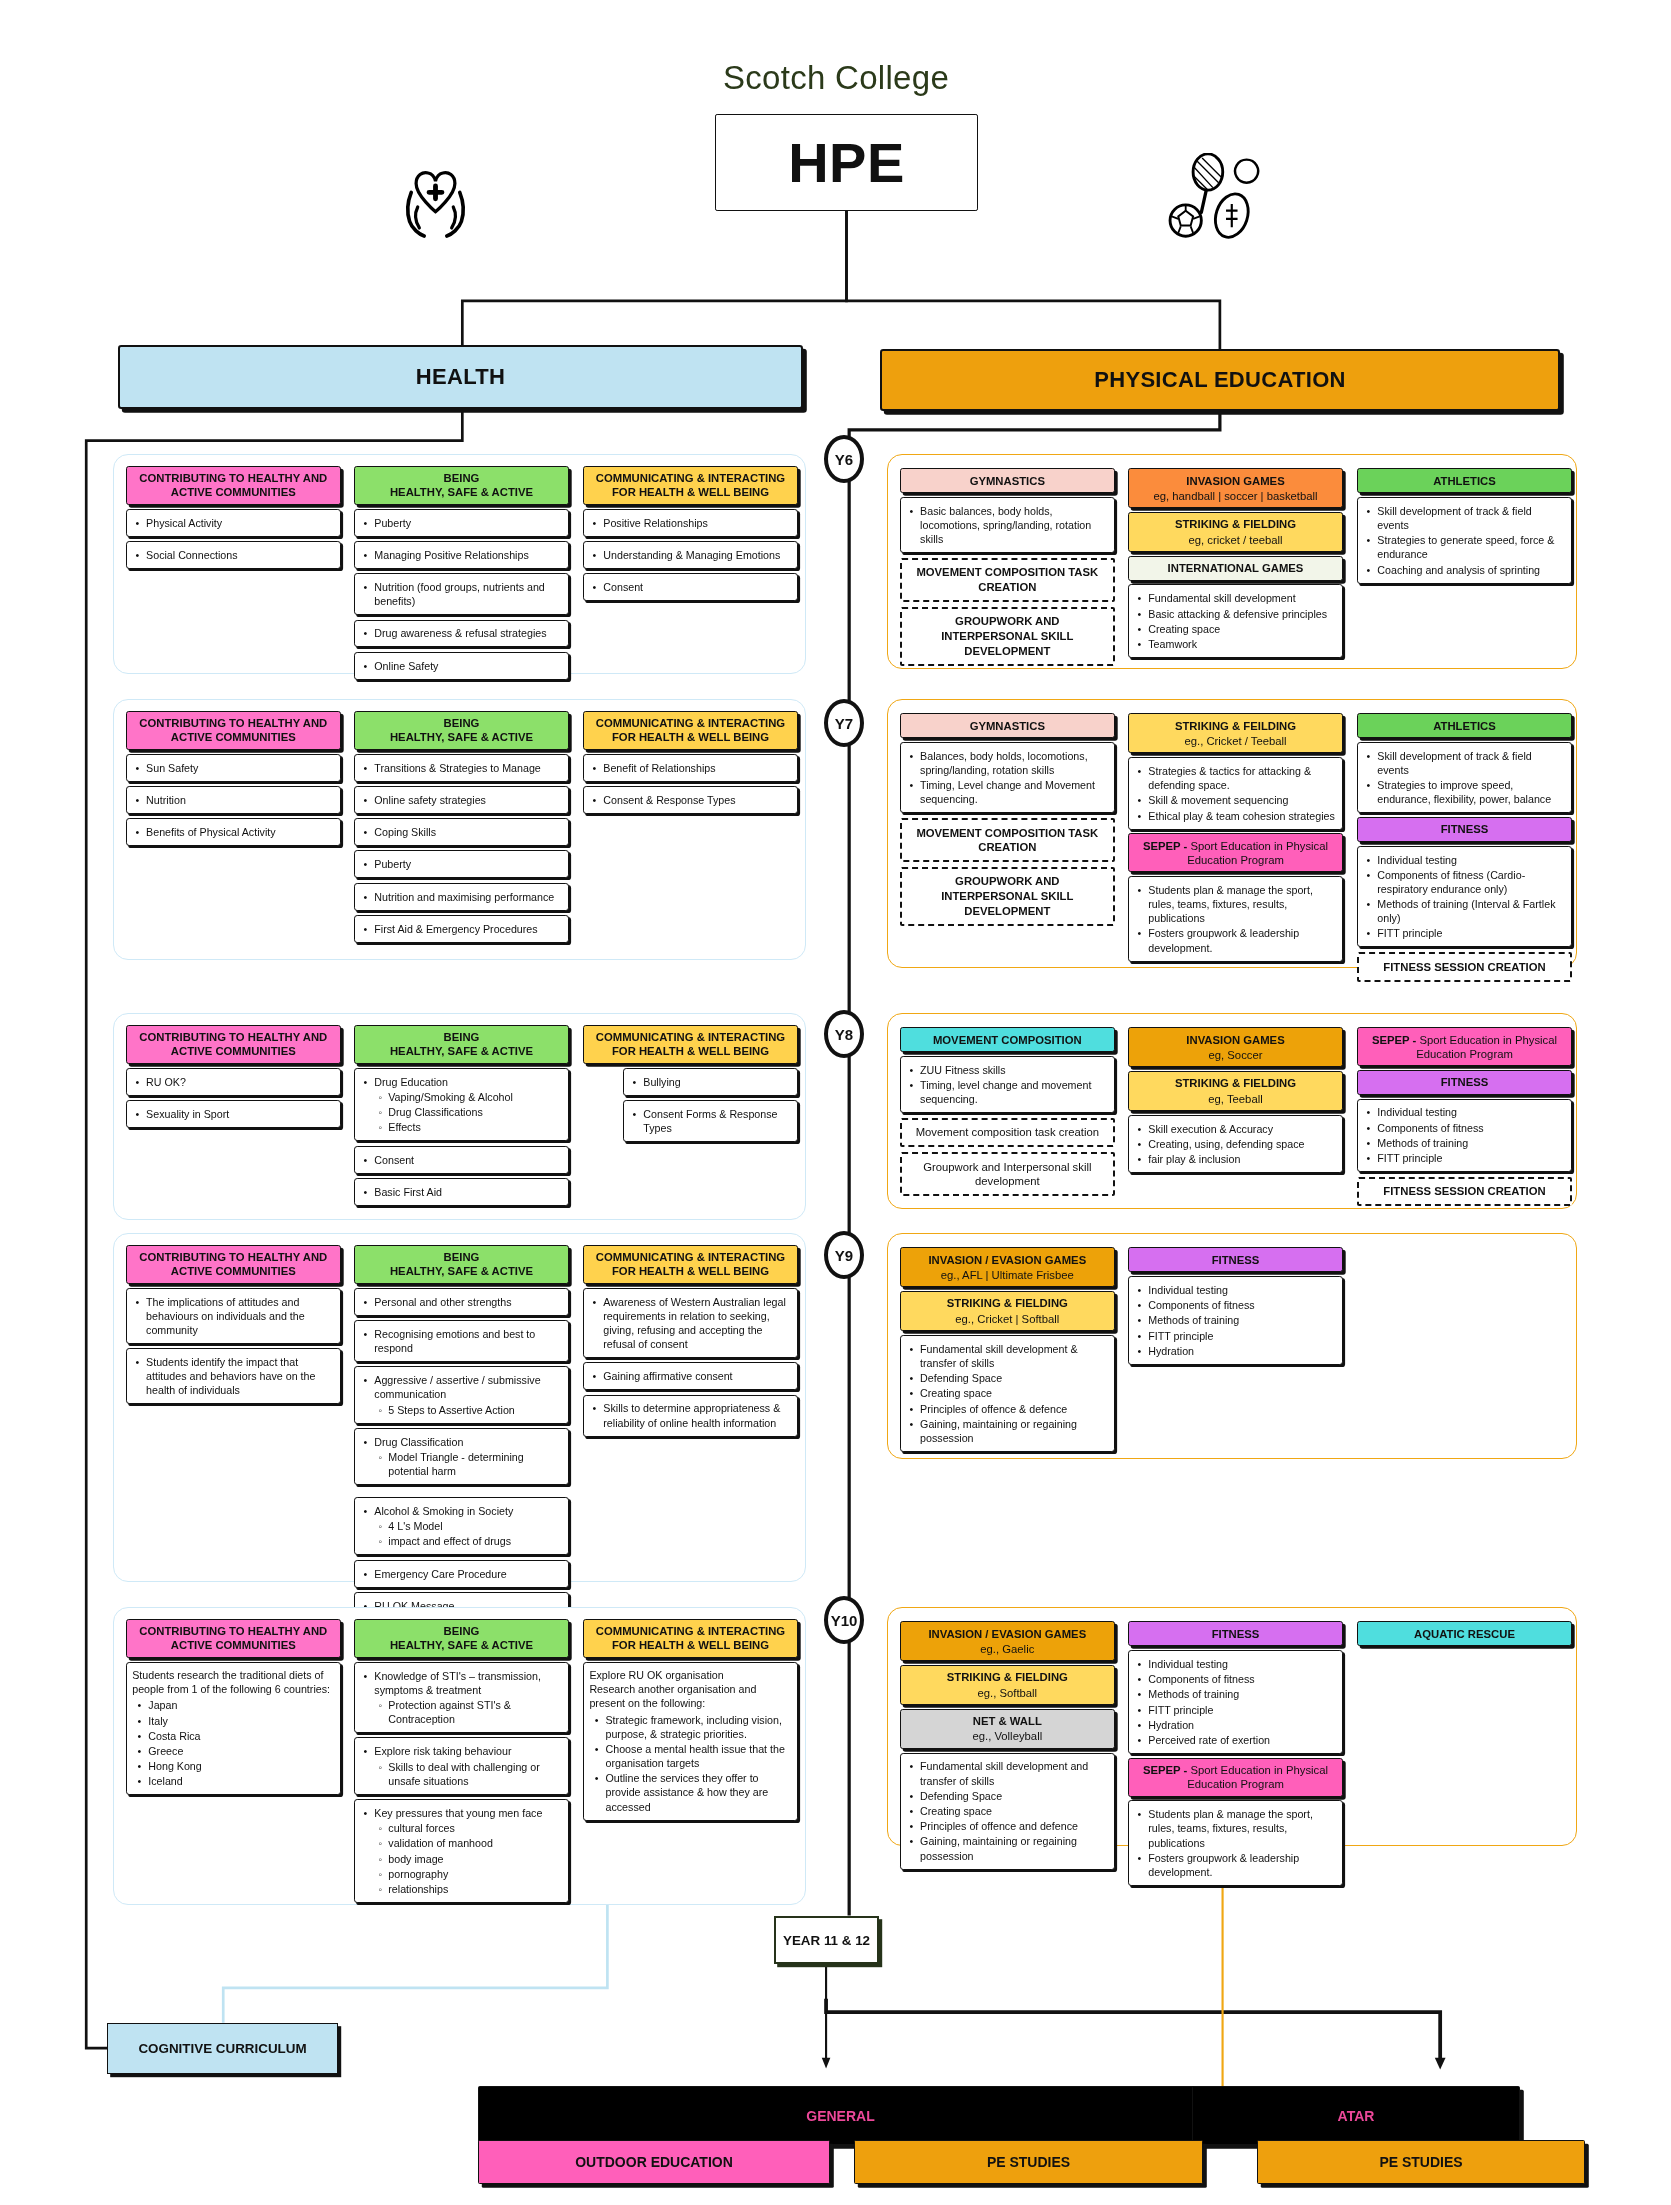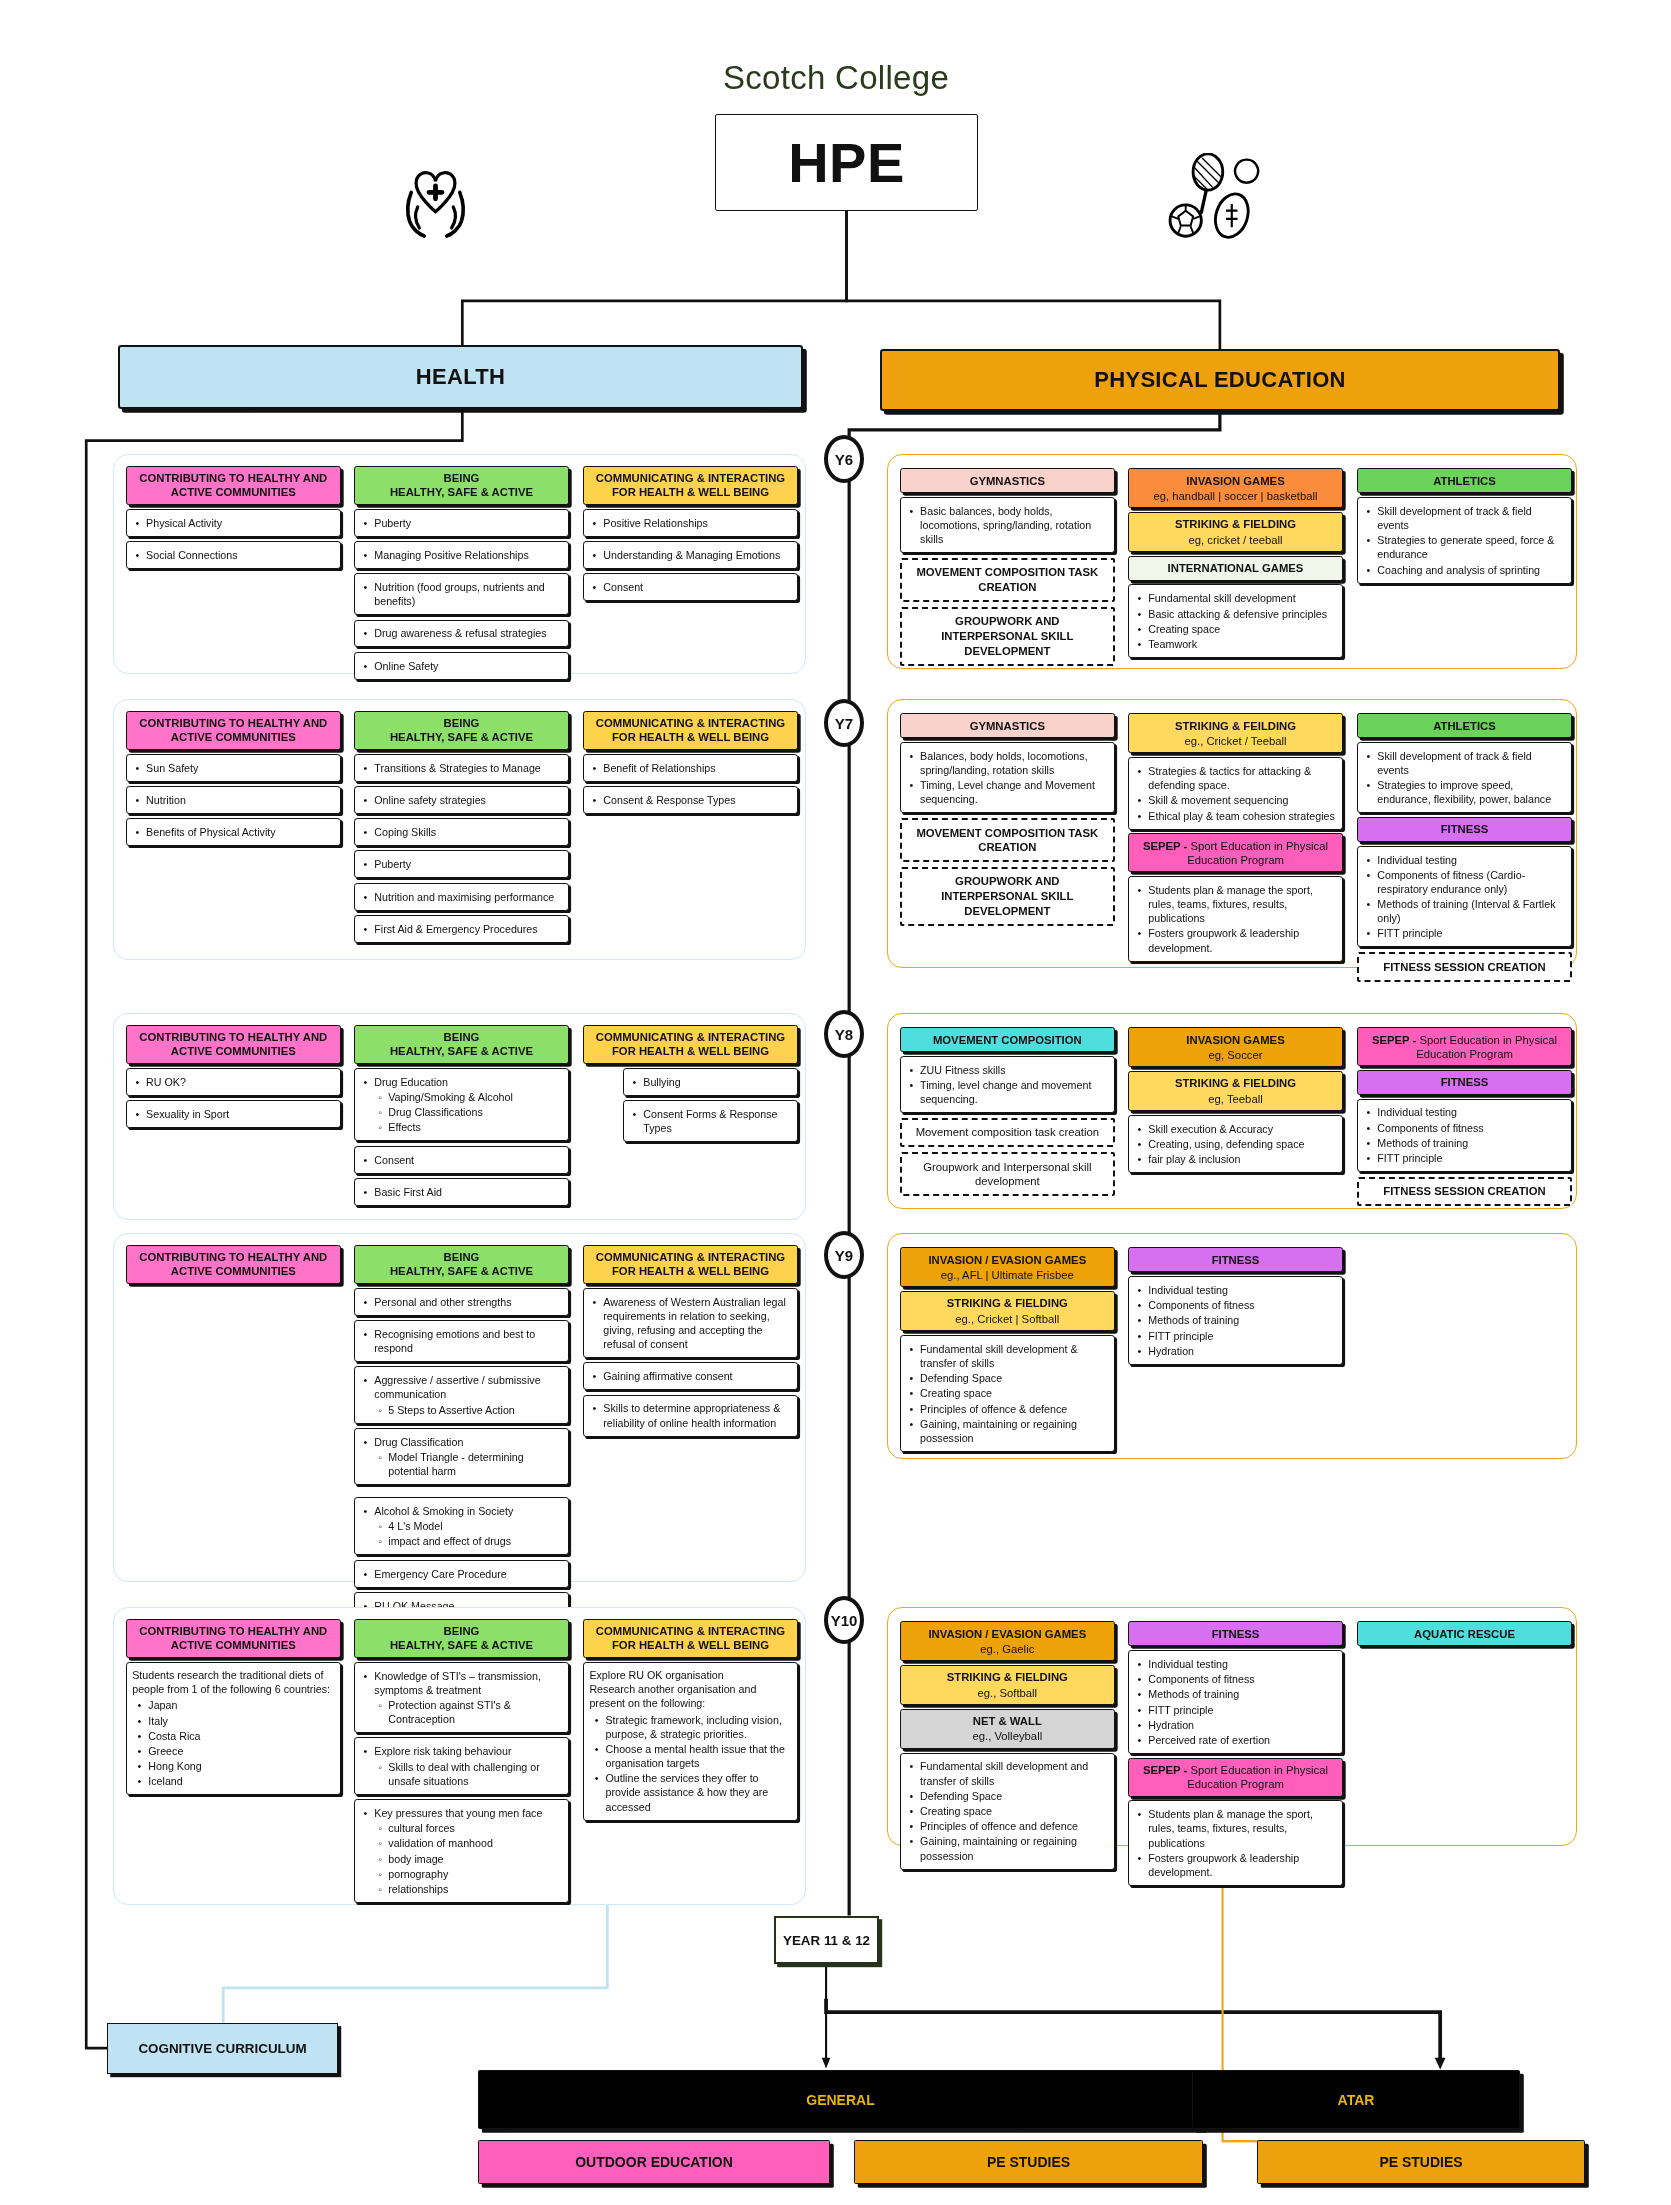--- a/index.html
+++ b/index.html
@@ -87,21 +87,21 @@
   ul.sub > li:before { content:"◦"; position:absolute; left:-9.7px; }
   .plain { font-size:10.7px; line-height:1.34; }
   .sepep-b { font-weight:bold; }
 
   
   .blk {
     border:1.6px solid #111; box-shadow:3.8px 3.8px 0 #111; border-radius:1.6px;
     display:flex; align-items:center; justify-content:center;
     font-weight:bold; font-size:14px;
   }
-  .blk-black { background:#000; color:#eab308; }
+  .blk-black { background:#000; color:#ec4899;margin-top:16px; }
   #year1112 {
     left:774px; top:1916px; width:105px; height:48px;
     border:2.7px solid #26331a; background:#fff; box-shadow:3.2px 3.2px 0 #26331a;
     display:flex; align-items:center; justify-content:center;
     font-weight:bold; font-size:13.4px;
   }
   #cognitive {
     left:107px; top:2023px; width:231px; height:51px; background:#bfe3f2;
     border:1.6px solid #111; box-shadow:3.2px 3.2px 0 #111;
     display:flex; align-items:center; justify-content:center;
@@ -550,20 +550,32 @@
       </div>
     </div>
     <div class="abs year-pill" style="left:824px; top:1010px;">
       <span>Y8</span>
     </div>
     <div class="abs row-health" style="left:113px; top:1233px; width:693px; height:349px;">
       <div class="abs" style="left:11.8px; top:10.7px; width:215px;">
         <div class="strand-head c-pink">
           <div>CONTRIBUTING TO HEALTHY AND ACTIVE COMMUNITIES</div>
         </div>
+        <div style="margin-top:3.2px;">
+          <div class="item-card" style="margin-top:4.3px;">
+            <ul class="b">
+              <li>The implications of attitudes and behaviours on individuals and the community</li>
+            </ul>
+          </div>
+          <div class="item-card" style="margin-top:4.3px;">
+            <ul class="b">
+              <li>Students identify the impact that attitudes and behaviors have on the health of individuals</li>
+            </ul>
+          </div>
+        </div>
       </div>
       <div class="abs" style="left:240px; top:10.7px; width:215px;">
         <div class="strand-head c-green">
           <div>BEING</div>
           <div>HEALTHY, SAFE &amp; ACTIVE</div>
         </div>
         <div style="margin-top:3.2px;">
           <div class="item-card" style="margin-top:4.3px;">
             <ul class="b">
               <li>Personal and other strengths</li>

